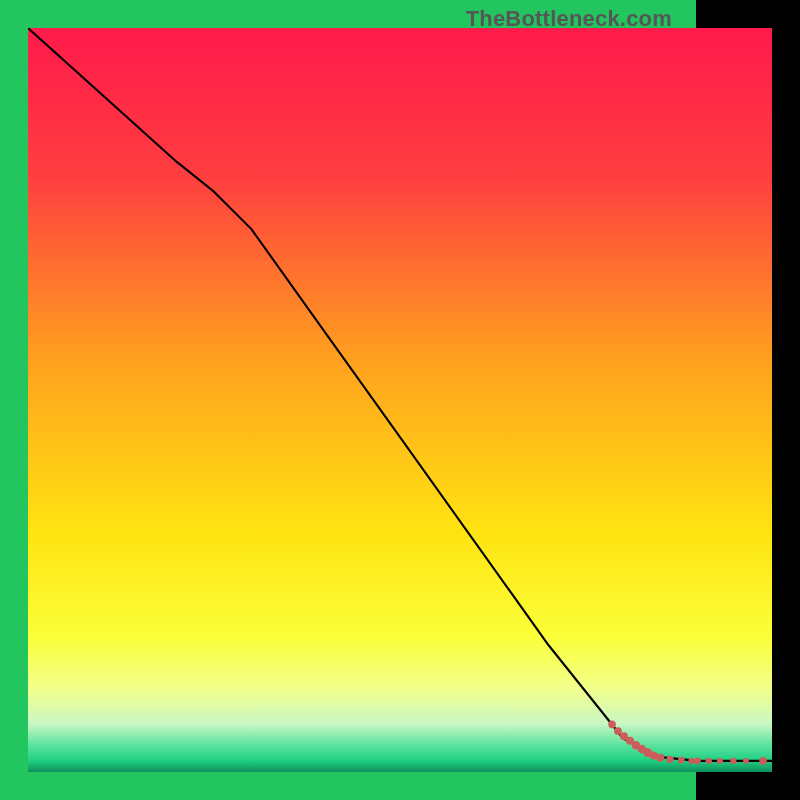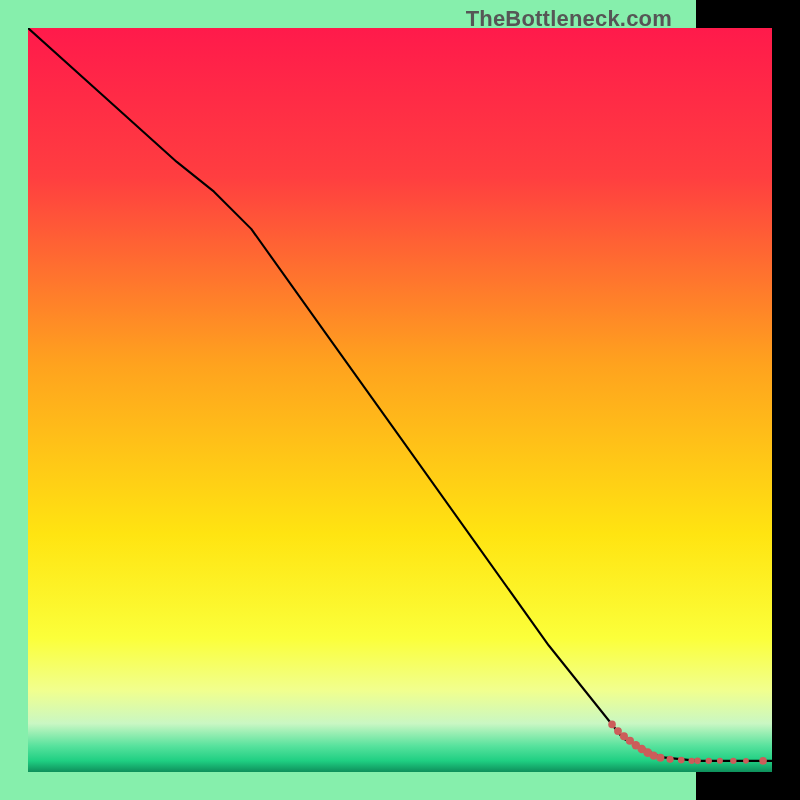--- a/index.html
+++ b/index.html
@@ -7,21 +7,21 @@
     padding: 0;
     width: 800px;
     height: 800px;
     overflow: hidden;
     background: #000;
   }
   .stage {
     position: relative;
     width: 696px;
     height: 800px;
-    background: #86efac;
+    background: #22c55e;
   }
   .plot-area {
     position: absolute;
     left: 28px;
     top: 28px;
     width: 744px;
     height: 744px;
   }
   .watermark {
     position: absolute;

